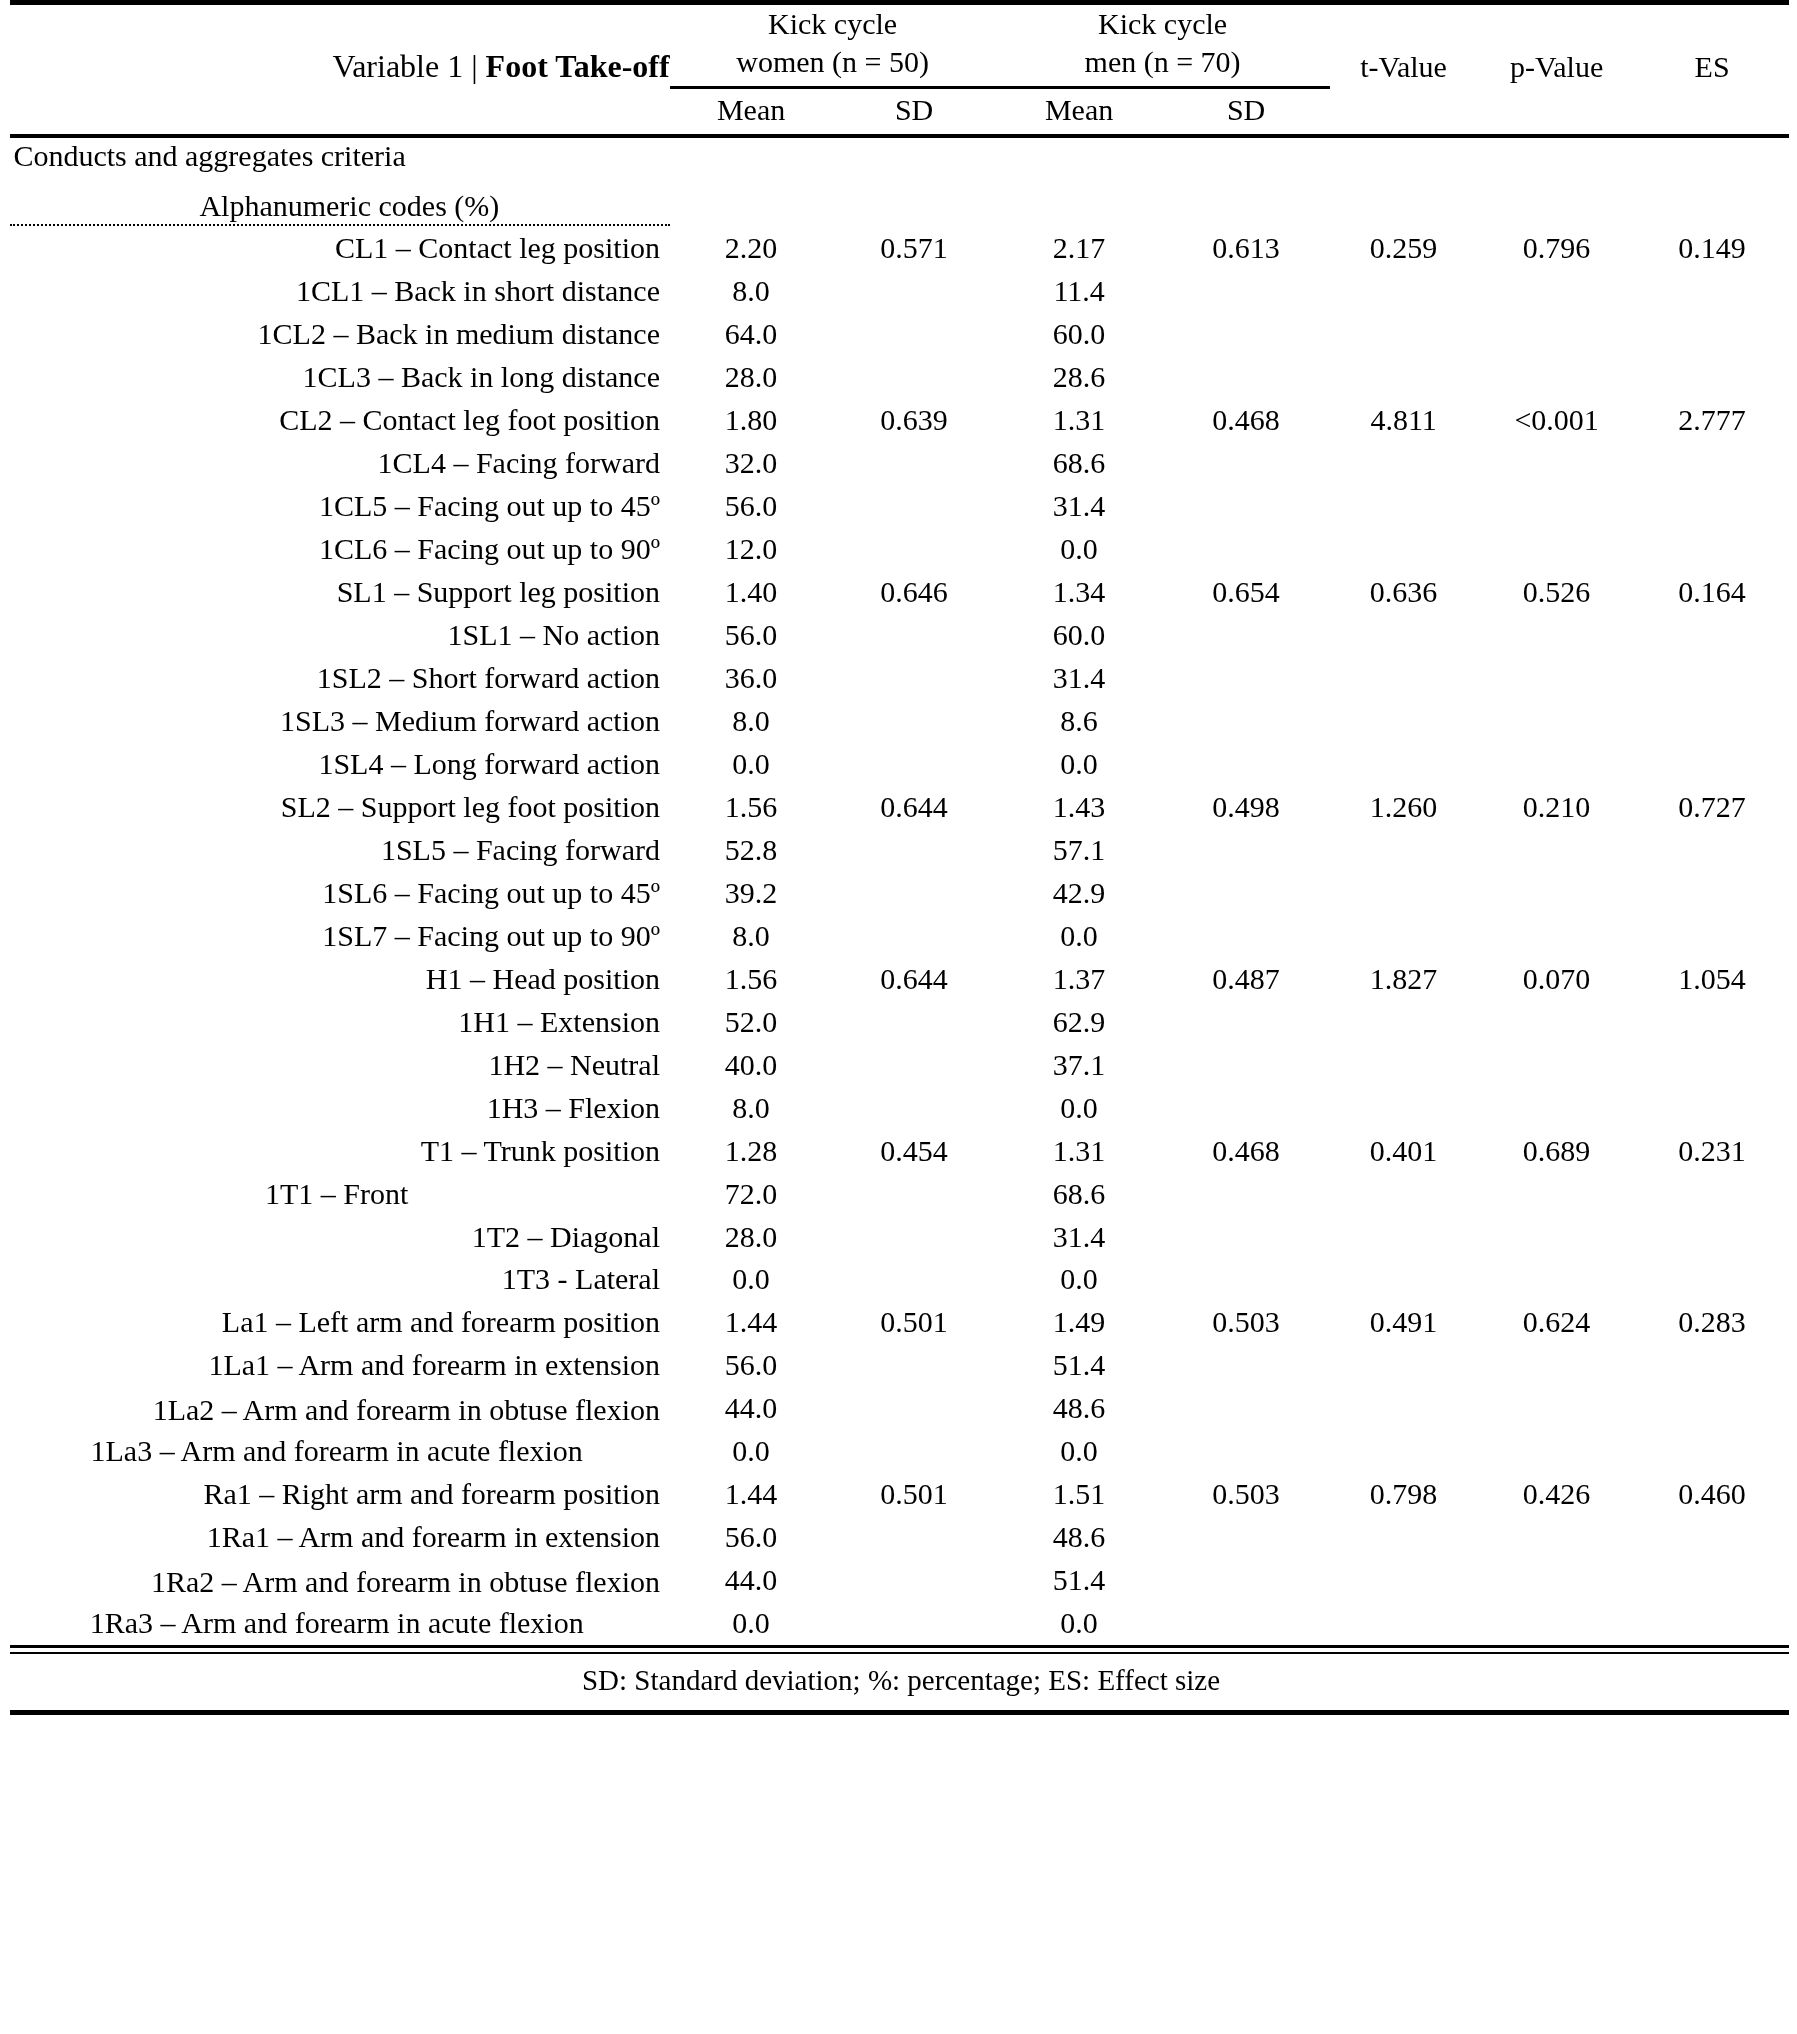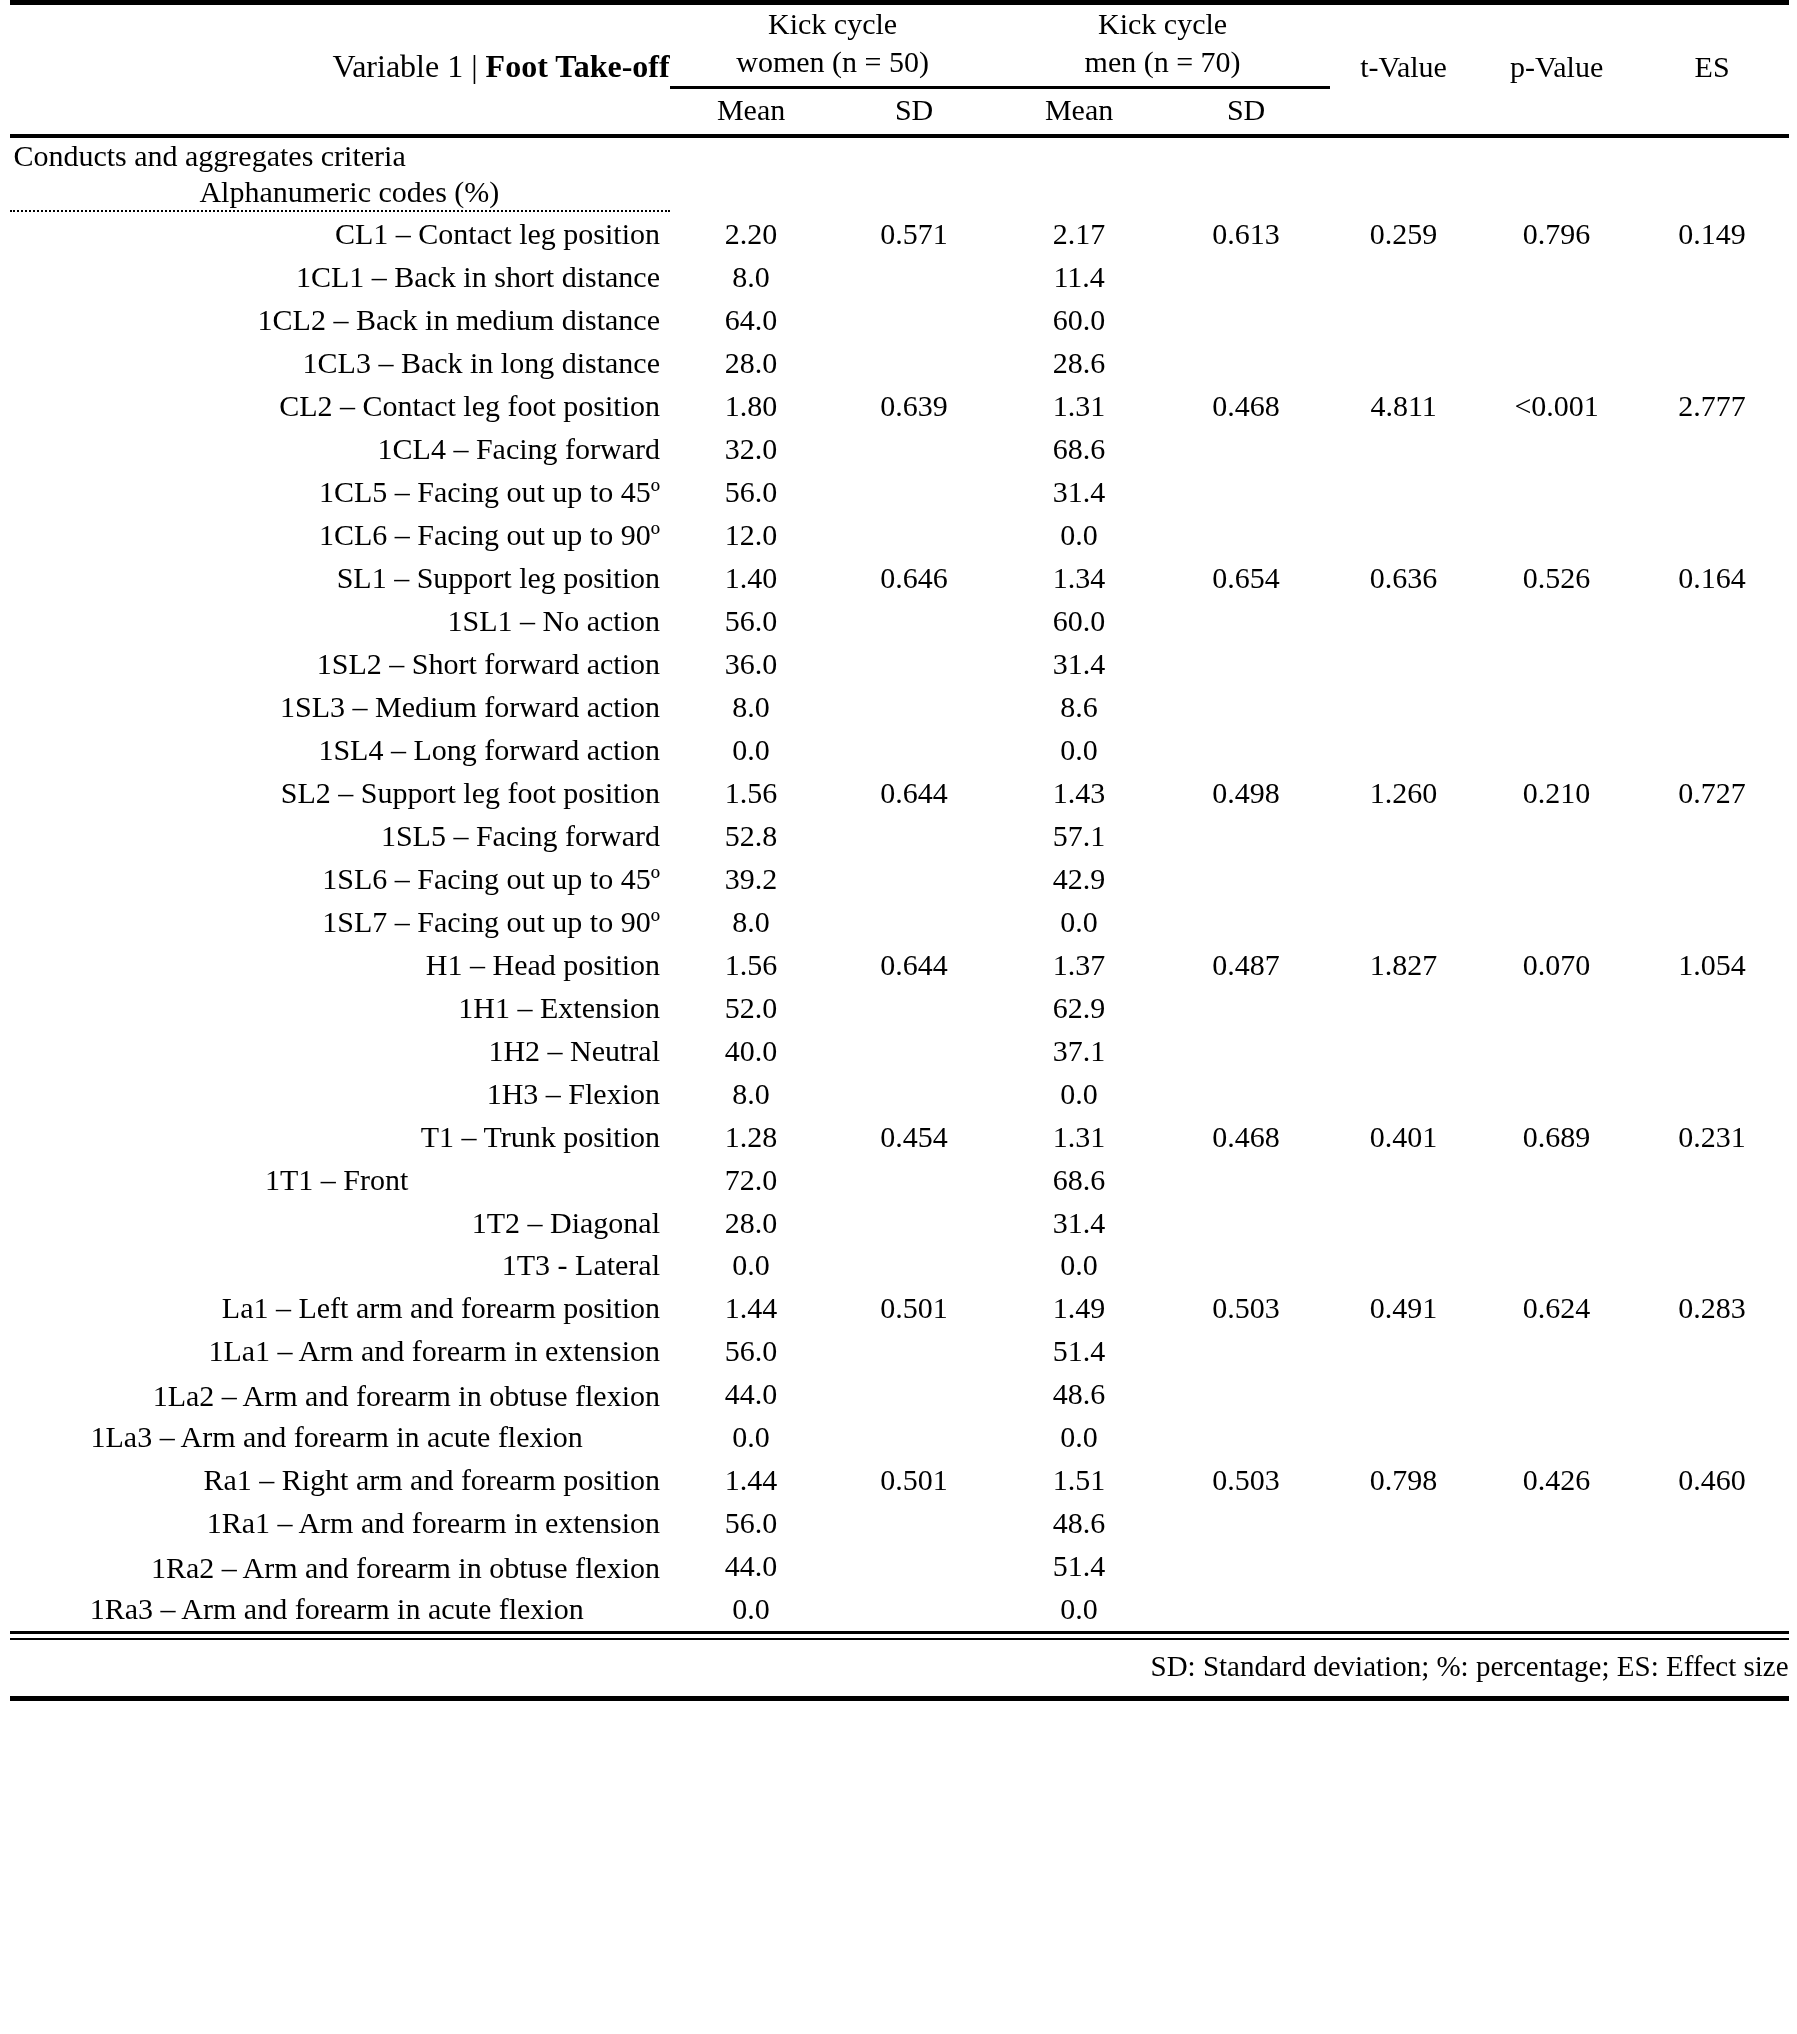--- a/index.html
+++ b/index.html
@@ -133,41 +133,42 @@
   
   td.sect {
     text-align: left;
     padding-left: 3.8px;
     font-size: 30px;
     line-height: 1.2;
   }
   td.sect .l2 {
     display: block;
     padding-left: 186px;
+    margin-top: 14px;
   }
   .dotrule td {
     padding: 0;
     height: 0;
     font-size: 0;
     line-height: 0;
   }
   .dotrule .dcell {
     border-bottom: 2.9px dotted #000;
   }
 
   
   td.label.wrap {
     line-height: 1.16;
     padding-top: 1.9px;
     padding-bottom: 1.9px;
   }
 
   
   td.foot {
-    text-align: right;
+    text-align: center;
     padding-left: 3.8px;
     padding-top: 9.6px;
     padding-bottom: 13.4px;
     font-size: 29px;
     margin-left: 43px;
   }
 </style>
 </head>
 <body>
 

